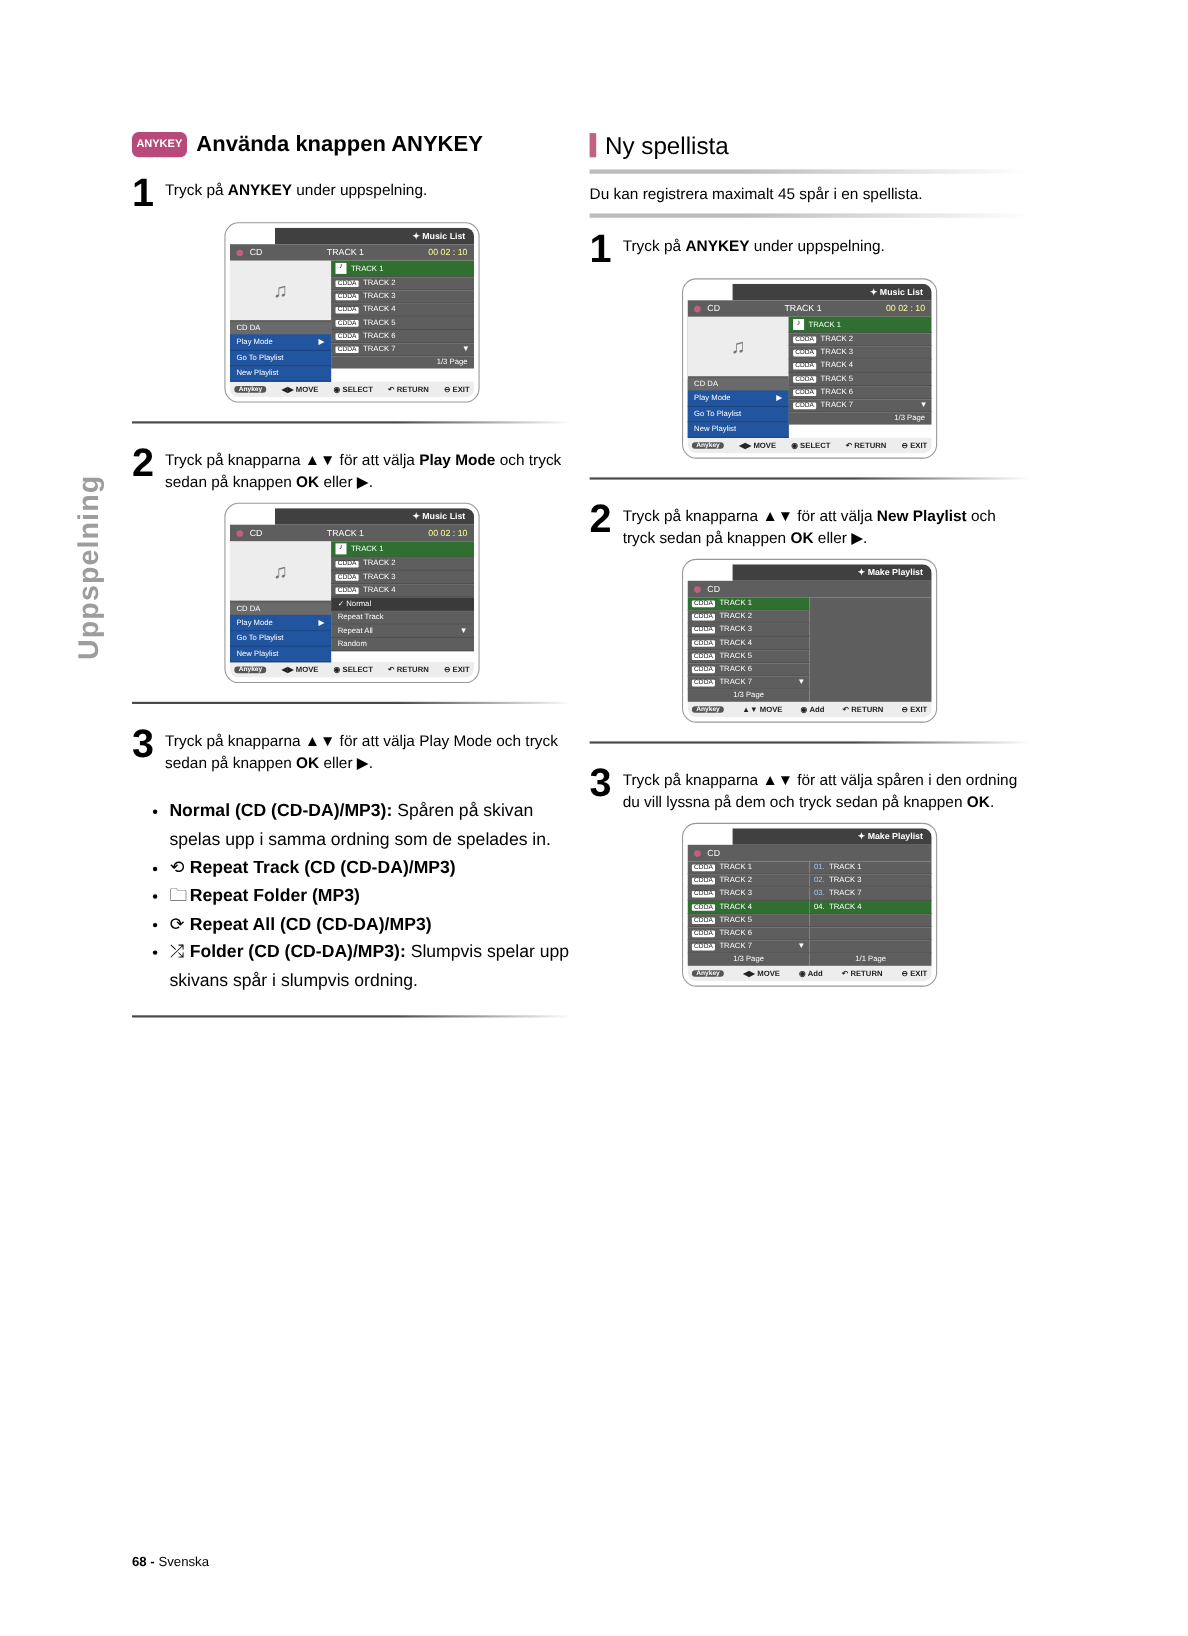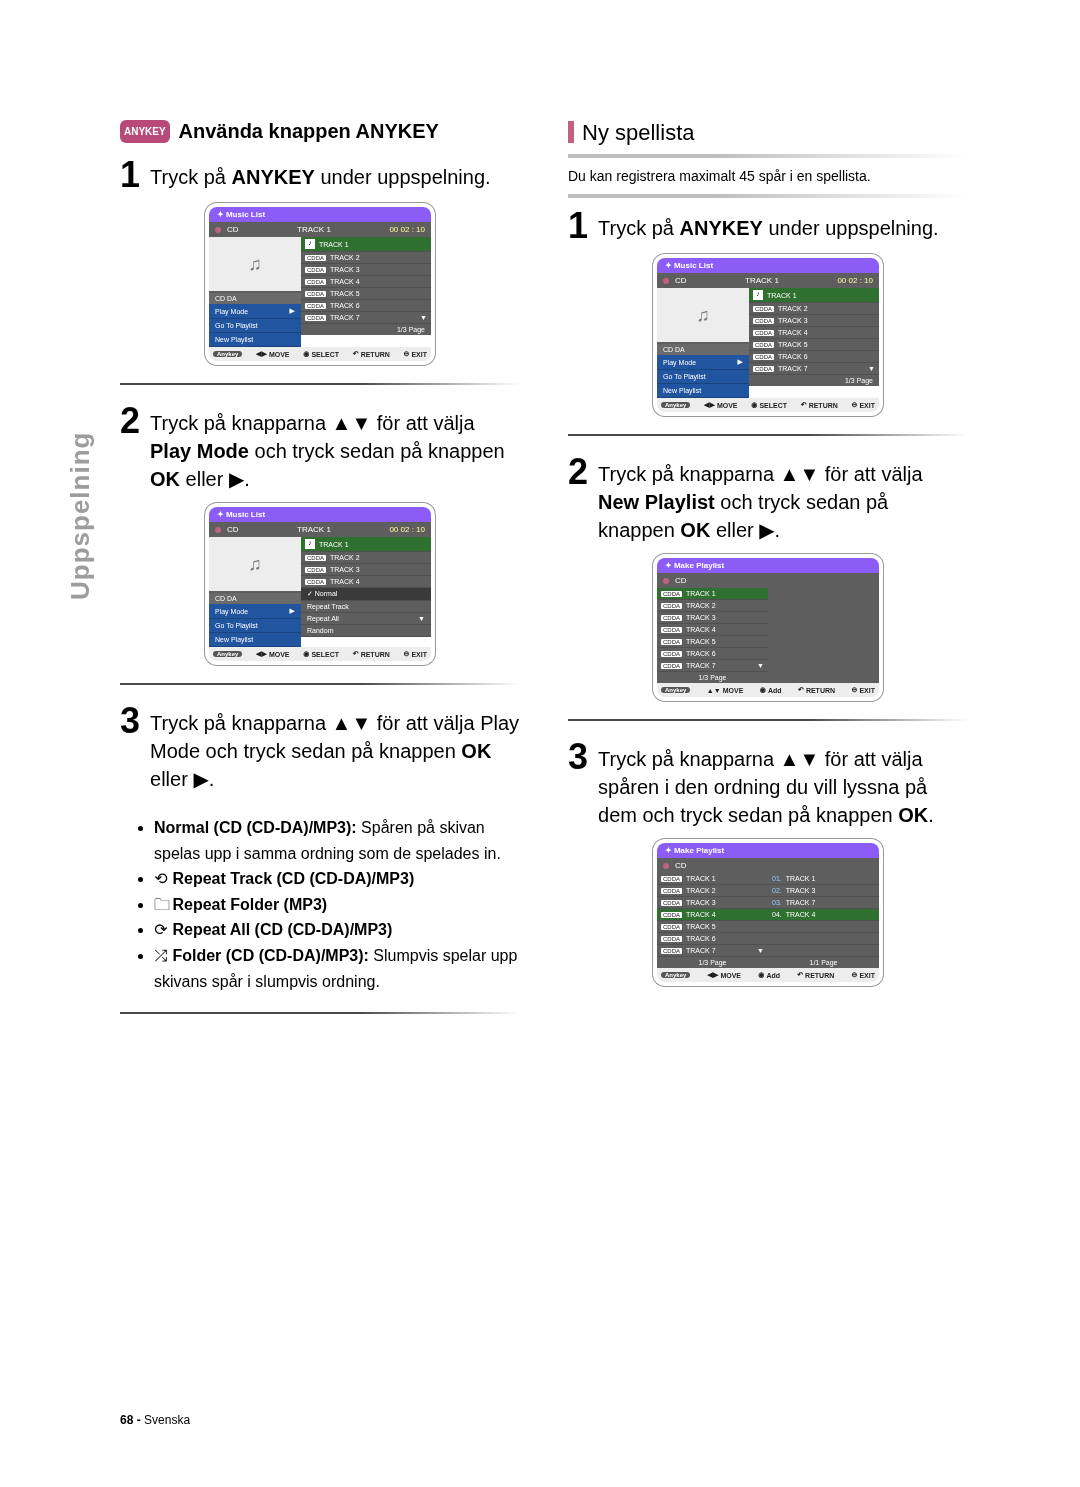--- a/index.html
+++ b/index.html
@@ -12,21 +12,21 @@
     position: relative;
   }
   .page {
     position: absolute;
     left: 120px;
     top: 120px;
     width: 850px;
   }
   .two-col {
     display: flex;
-    gap: 48px;
+    gap: 16px;
   }
   .col { width: 400px; }
   .vert-label {
     position: absolute;
     left: -55px;
     top: 480px;
     transform: rotate(-90deg);
     transform-origin: left top;
     font-size: 26px;
     font-weight: bold;
@@ -75,21 +75,21 @@
     display: flex;
     gap: 10px;
     margin-bottom: 8px;
   }
   .step-num {
     font-size: 36px;
     font-weight: bold;
     line-height: 1;
   }
   .step-body {
-    font-size: 20px;
+    font-size: 14px;
     line-height: 1.4;
     padding-top: 6px;
   }
   .step-body b { font-weight: bold; }
   ul.modes {
     list-style: disc;
     margin-left: 34px;
     font-size: 16px;
     line-height: 1.6;
     margin-top: 22px;
@@ -104,23 +104,25 @@
     margin: 10px auto 6px auto;
     background: #fff;
     border: 4px solid #fff;
     border-radius: 12px;
     box-shadow: 0 0 0 1px #999;
     font-size: 8px;
     color: #fff;
     overflow: hidden;
   }
   .osd-top {
-    background: #8b5cf6;
+    background: #404040;
     padding: 3px 8px;
+    text-align: right;
     font-weight: bold;
+    margin-left: 41px;
   }
   .osd-hdr {
     background: #5e5e5e;
     padding: 3px 6px;
     display: flex;
     gap: 6px;
     align-items: center;
   }
   .osd-hdr .dot { width:6px;height:6px;background:#c0627e;border-radius:50%; }
   .osd-body { display:flex; }

